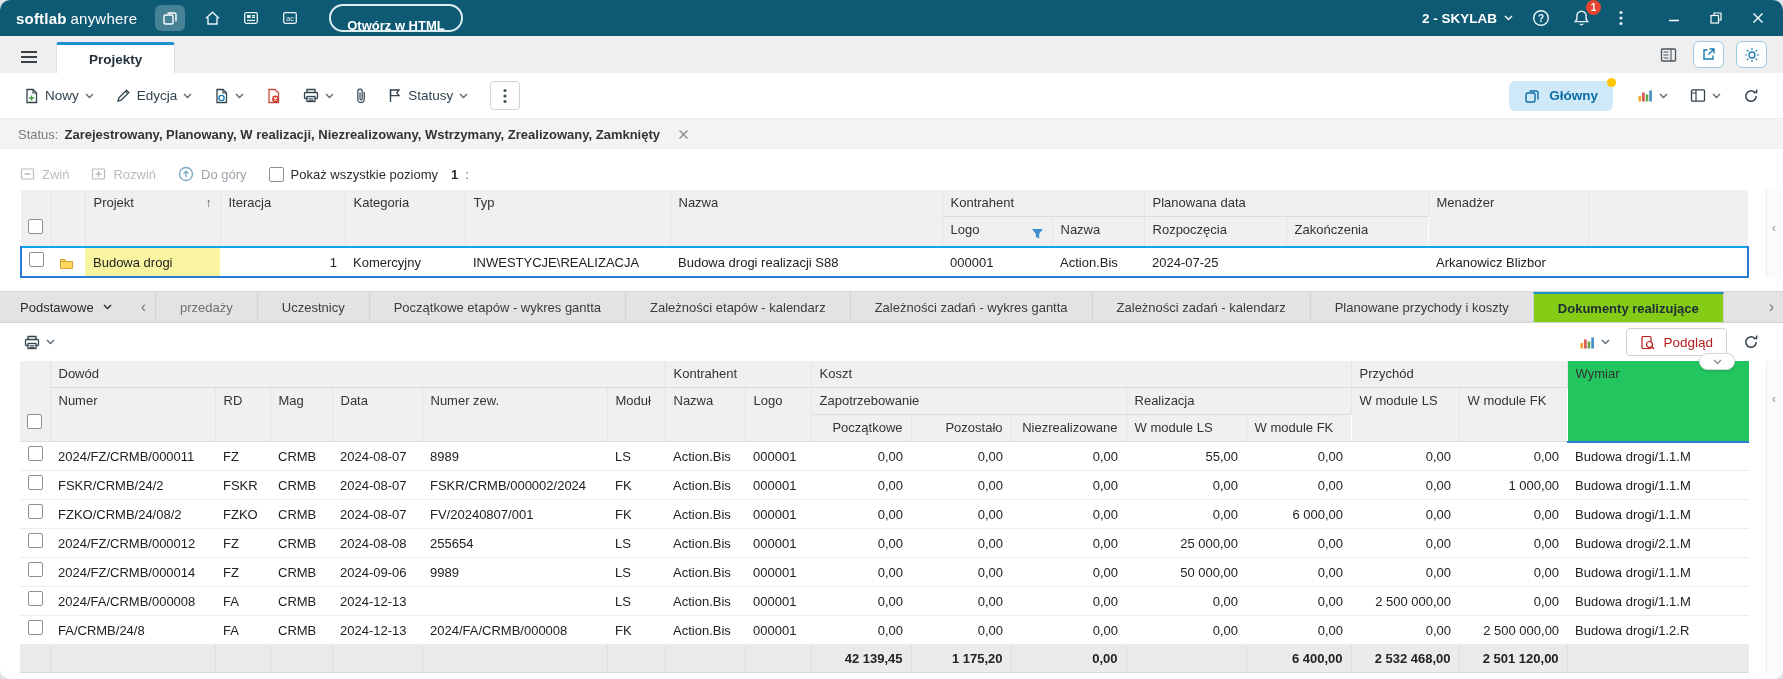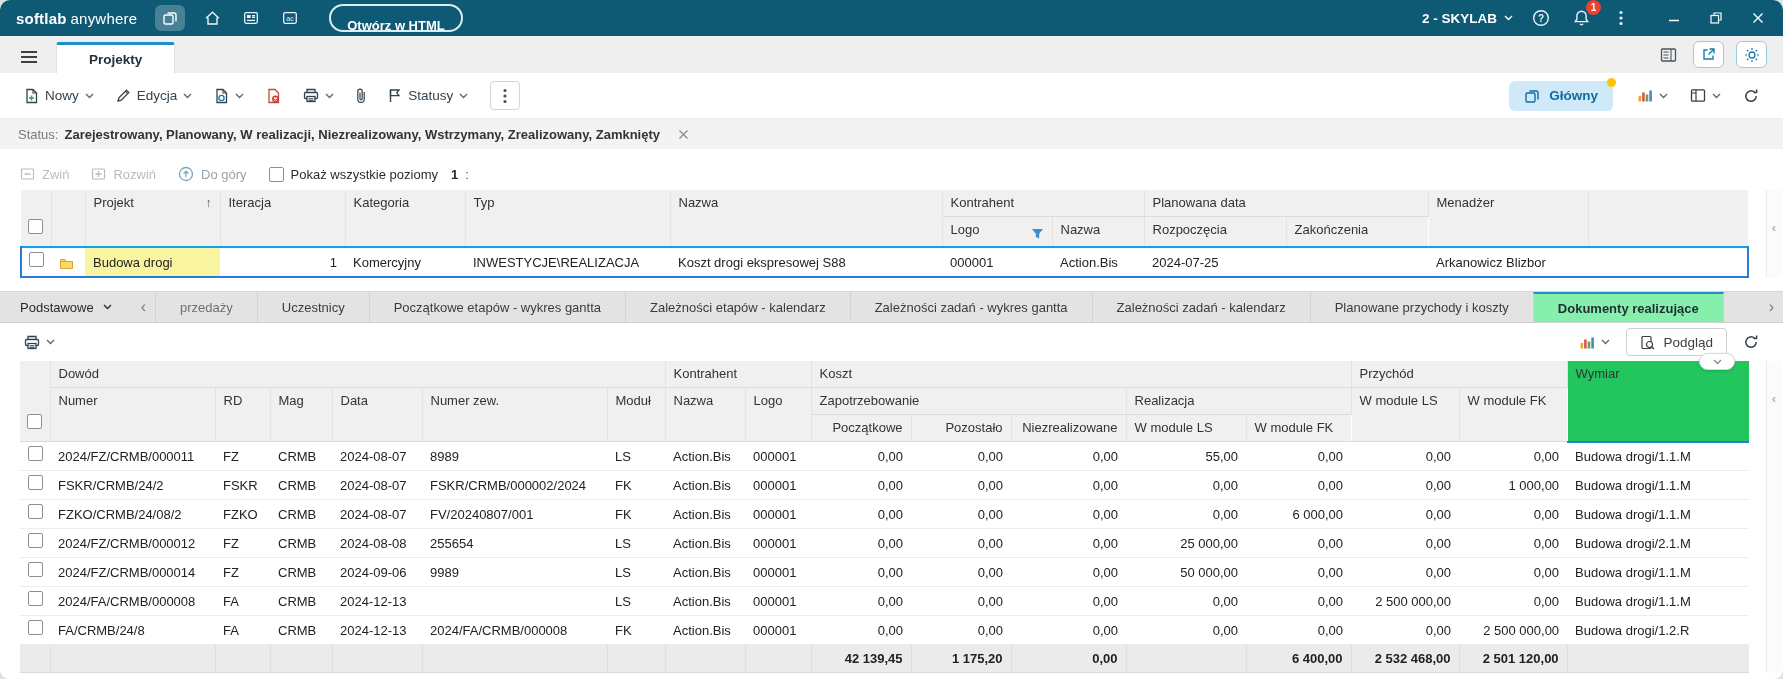--- a/index.html
+++ b/index.html
@@ -121,29 +121,29 @@
     border-bottom:1px solid #cfcfcf; display:flex; align-items:stretch; margin-top:13px;
     flex:0 0 auto; }
   .tabselector { display:flex; align-items:center; gap:9px; padding:0 20px; font-size:13px;
     color:#2b2b2b; font-weight:400; cursor:pointer; }
   .tscroll { display:flex; align-items:center; padding:0 9px; color:#777; font-size:16px;
     cursor:pointer; }
   .subtablist { display:flex; flex:1; overflow:hidden; }
   .subtab { display:flex; align-items:center; padding:0 24px; font-size:13px; color:#3c3c3c;
     border-left:1px solid #d2d2d2; white-space:nowrap; cursor:pointer; }
   .subtab:first-child { color:#6f6f6f; }
-  .subtab.active { background:#86efac; border-top:2px solid #1e8fcd; font-weight:700;
+  .subtab.active { background:#84cc16; border-top:2px solid #1e8fcd; font-weight:700;
     color:#1f2d36; border-right:1px solid #d2d2d2; }
 
   
   .docbar { height:38px; background:#fff; display:flex; align-items:center; padding:0 16px;
     position:relative; flex:0 0 auto; gap:8px; }
   .pbtn { display:flex; align-items:center; gap:8px; height:28px; padding:0 13px;
     border:1px solid #d0d0d0; border-radius:4px; background:#fff; font-size:13.5px;
-    color:#404040; font-family:inherit; cursor:pointer; }
+    color:#b91c1c; font-family:inherit; cursor:pointer; }
   .expander { position:absolute; right:48px; bottom:-9px; width:36px; height:17px;
     background:#fff; border:1px solid #d8d8d8; border-radius:9px; display:flex;
     align-items:center; justify-content:center; color:#8a8a8a; z-index:5;
     box-shadow:0 1px 3px rgba(0,0,0,.14); cursor:pointer; }
 
   .bottomfill { flex:1; background:#fff; }
   .svgi { display:inline-block; vertical-align:middle; flex:0 0 auto; }
 </style>
 </head>
 <body>
@@ -455,21 +455,21 @@
         <tr class="selected">
           <td class="chk"><input type="checkbox" style=""></td>
           <td><svg class="svgi" width="15" height="14" viewBox="0 0 15 14">
                 <path d="M1.5 3.5 h4.5 l1.5 2 h6 v7 h-12 z" fill="#ffd95e" stroke="#d8a336" stroke-width="1"></path>
                 <path d="M1.5 5.5 h12" stroke="#d8a336" stroke-width="1" fill="none"></path>
               </svg></td>
           <td class="projcell">Budowa drogi</td>
           <td class="num">1</td>
           <td>Komercyjny</td>
           <td>INWESTYCJE\REALIZACJA</td>
-          <td>Koszt drogi ekspresowej S88</td>
+          <td>Budowa drogi realizacji S88</td>
           <td>000001</td>
           <td>Action.Bis</td>
           <td>2024-07-25</td>
           <td></td>
           <td>Arkanowicz Blizbor</td>
           <td></td>
         </tr>
       </tbody>
     </table>
     <div class="rail">‹</div>

